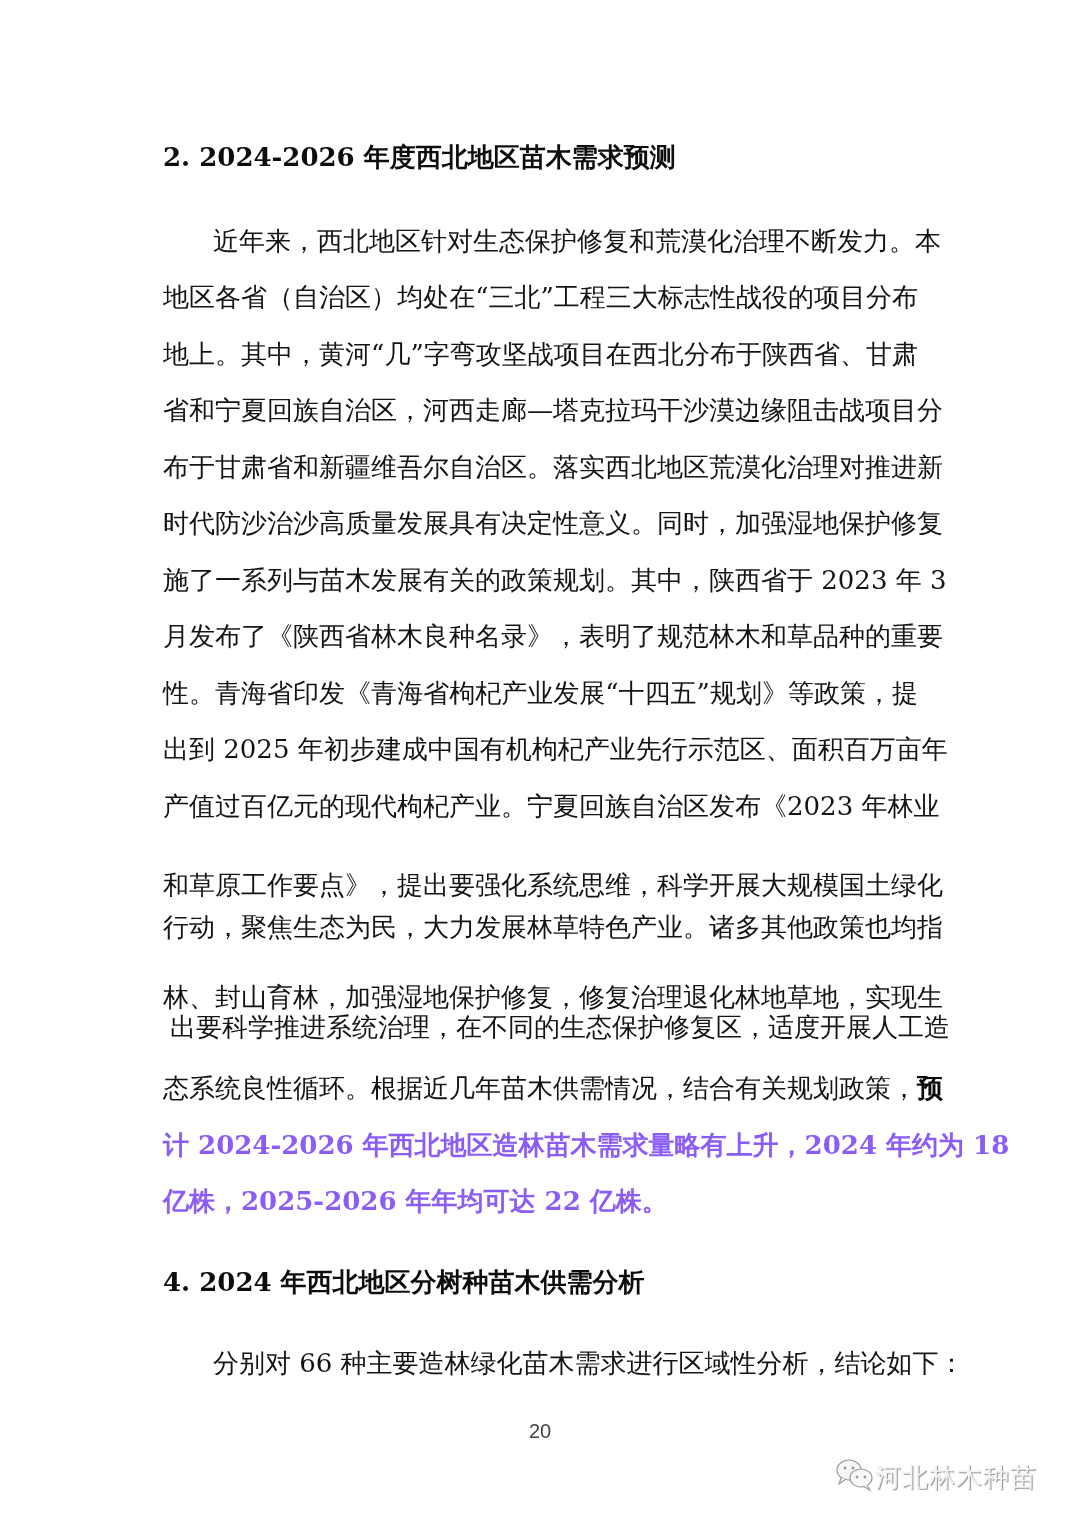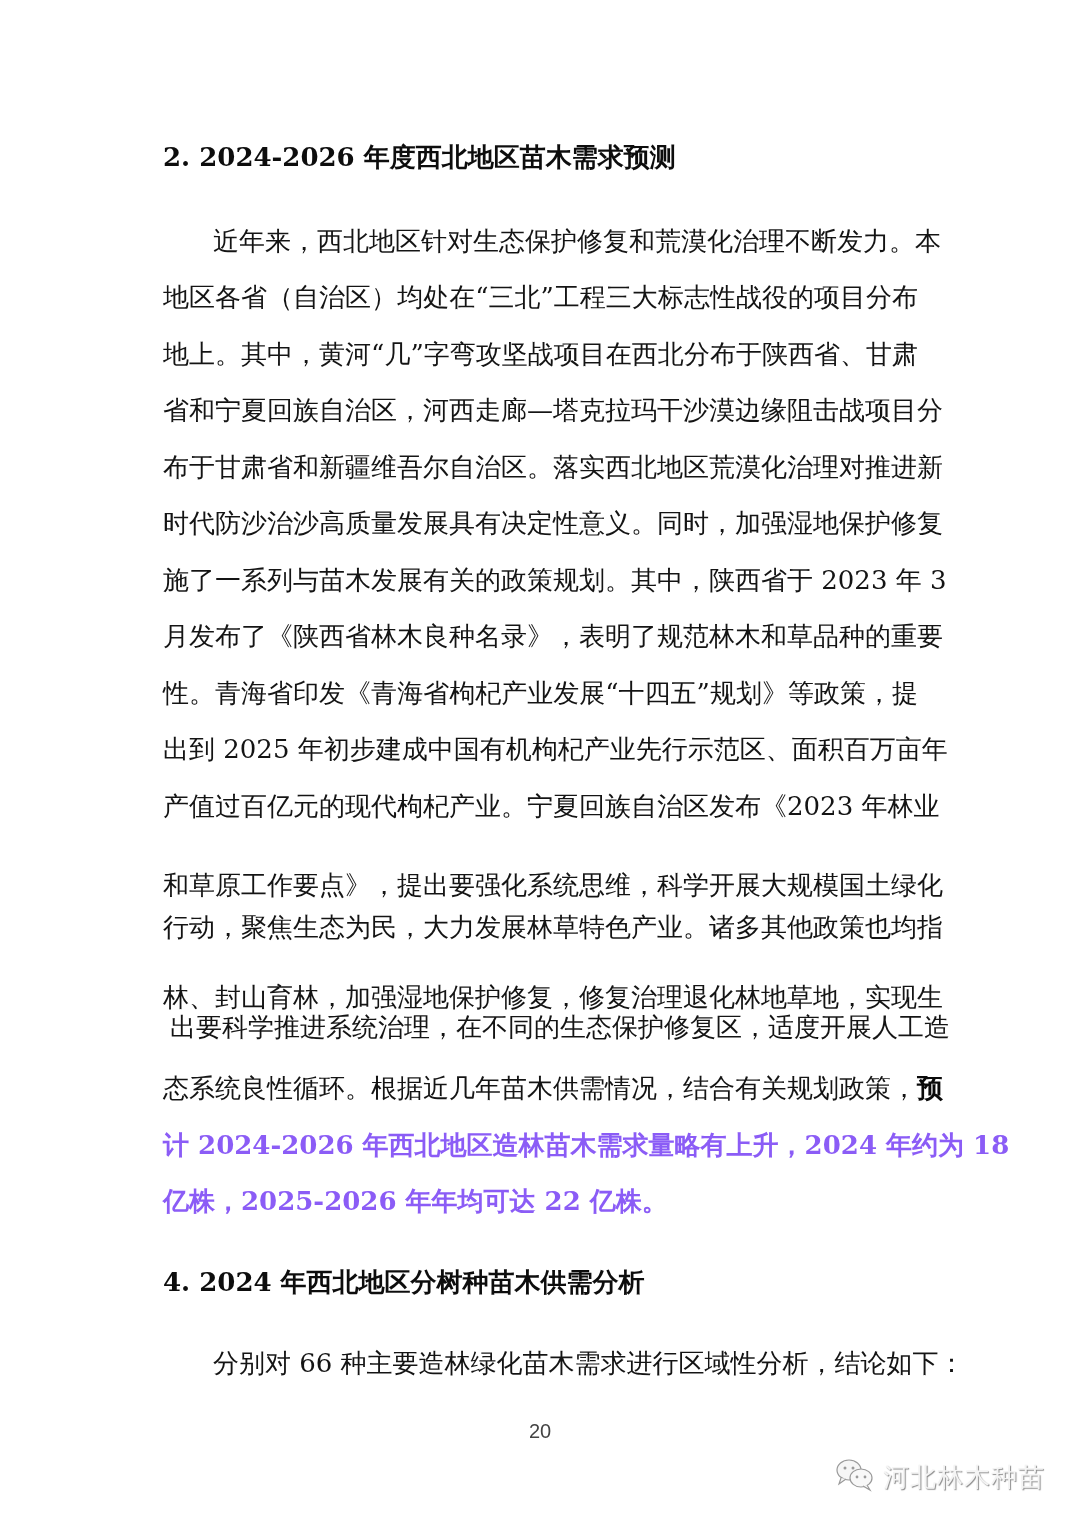--- a/index.html
+++ b/index.html
@@ -56,21 +56,20 @@
       font-size: 20px;
       color: #444444;
       margin-top: 28px;
     }
     .watermark {
       position: absolute;
       left: 835px;
       top: 1458px;
       display: flex;
       align-items: center;
-      gap: 8px;
     }
     .watermark-text {
       font-family: "DejaVu Sans", "Liberation Sans", sans-serif;
       font-size: 26px;
       color: #f4f4f4;
       text-shadow: 1px 1px 1px #8a8a8a, -1px -1px 0 #ffffff;
       letter-spacing: 1px;
     }
   </style>
 </head>

